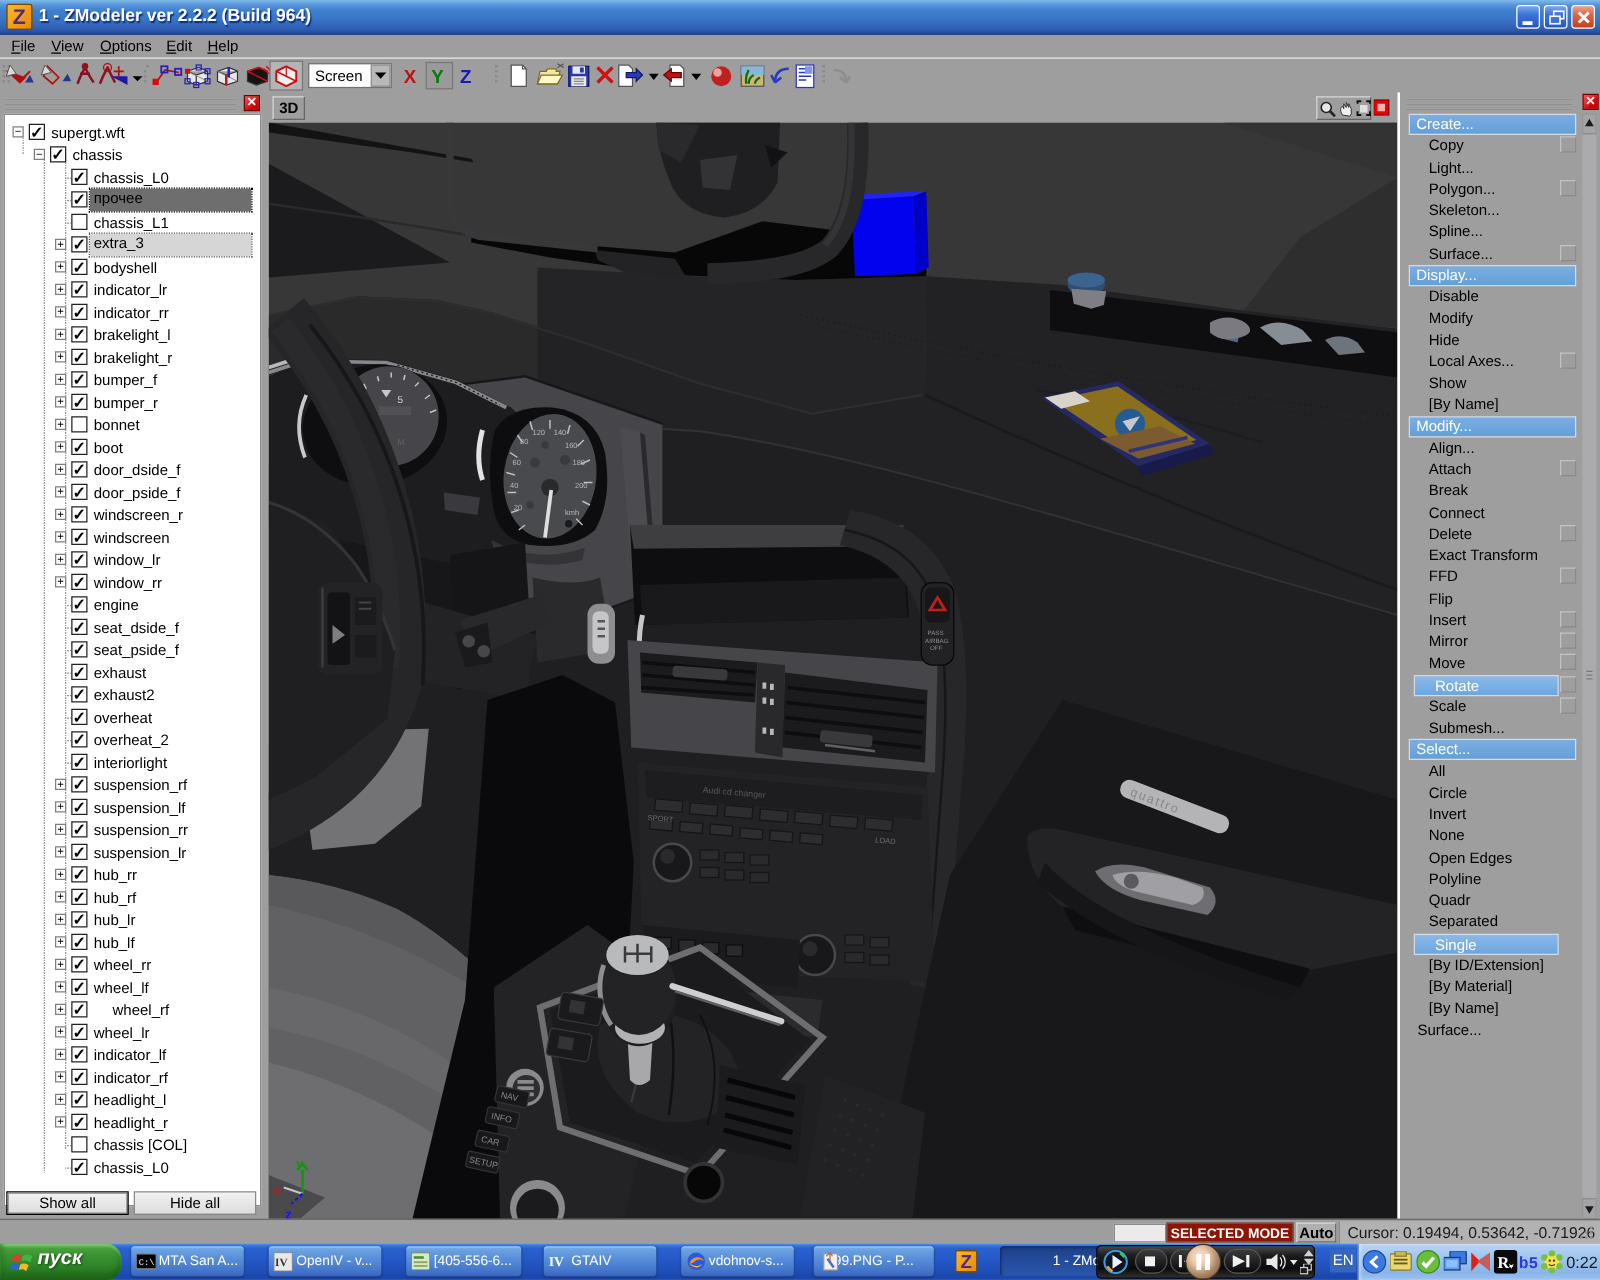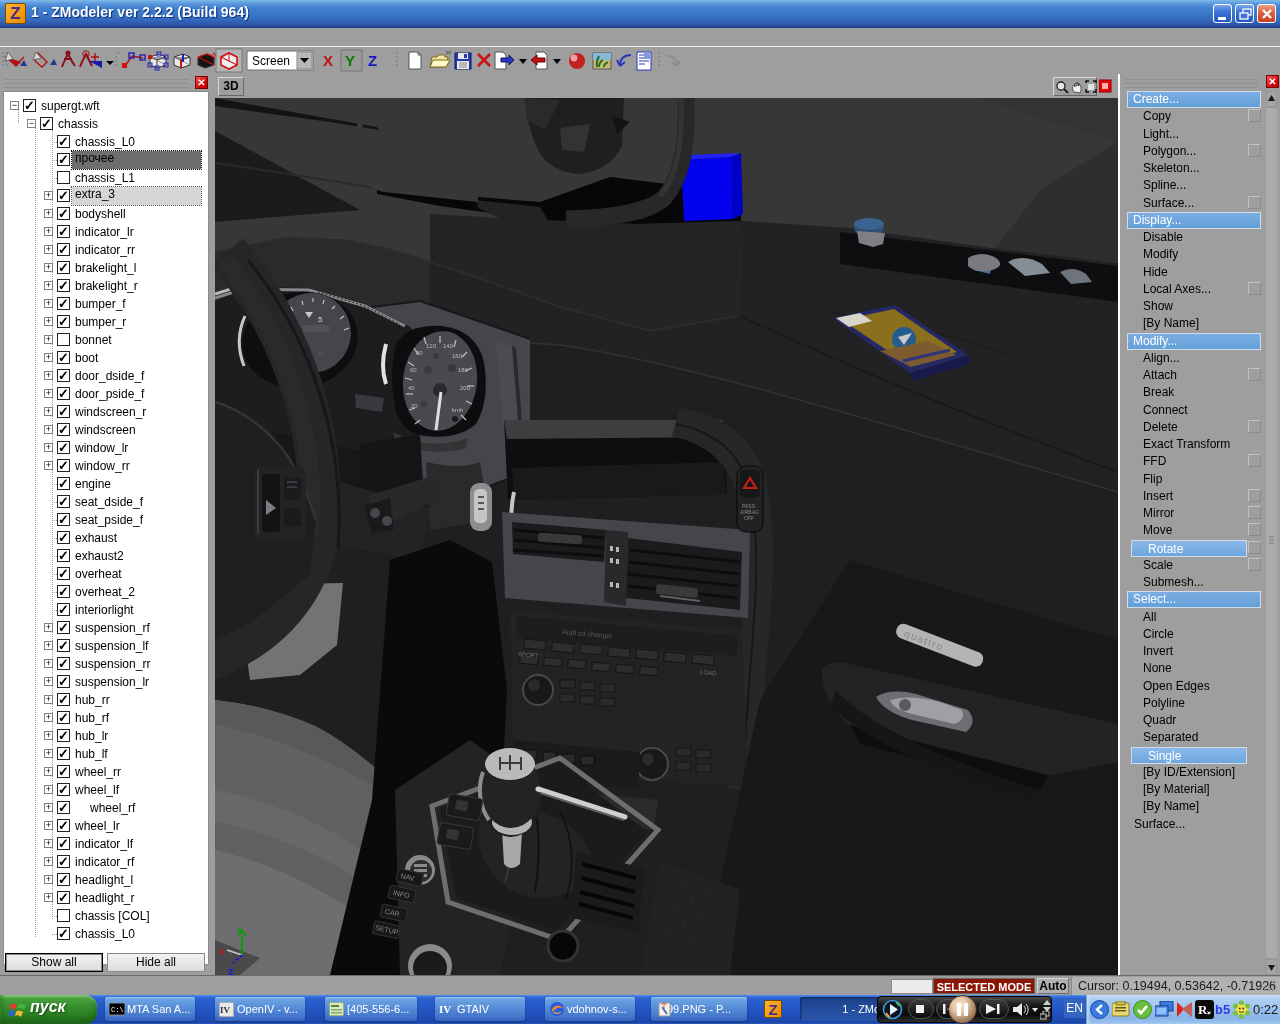--- a/index.html
+++ b/index.html
@@ -93,20 +93,27 @@
         <rect x="7" y="4" width="8" height="6" fill="none" stroke="#fff" stroke-width="1.3"></rect>
         <rect x="4" y="8" width="8" height="6" fill="#3c72d8" stroke="#fff" stroke-width="1.3"></rect>
       </svg>
     </div>
   <div class="abs tbtn cls">
       <svg width="19" height="19">
         <path d="M5 5 L13 13 M13 5 L5 13" stroke="#fff" stroke-width="2.4"></path>
       </svg>
     </div>
 
+  <div id="menubar" class="abs">
+    <span style="left:9px"><u>F</u>ile</span>
+    <span style="left:41px"><u>V</u>iew</span>
+    <span style="left:80px"><u>O</u>ptions</span>
+    <span style="left:133px"><u>E</u>dit</span>
+    <span style="left:166px"><u>H</u>elp</span>
+  </div>
 
   <div id="toolbar" class="abs">
     <svg class="ticon" style="left:0;top:1px" width="710" height="26" viewBox="0 0 710 26">
       <g fill="#8a8a8a">
         <rect x="2" y="4" width="2" height="2"></rect>
           <rect x="2" y="8" width="2" height="2"></rect>
           <rect x="2" y="12" width="2" height="2"></rect>
           <rect x="2" y="16" width="2" height="2"></rect>
         <rect x="6" y="4" width="2" height="2"></rect>
           <rect x="6" y="8" width="2" height="2"></rect>

